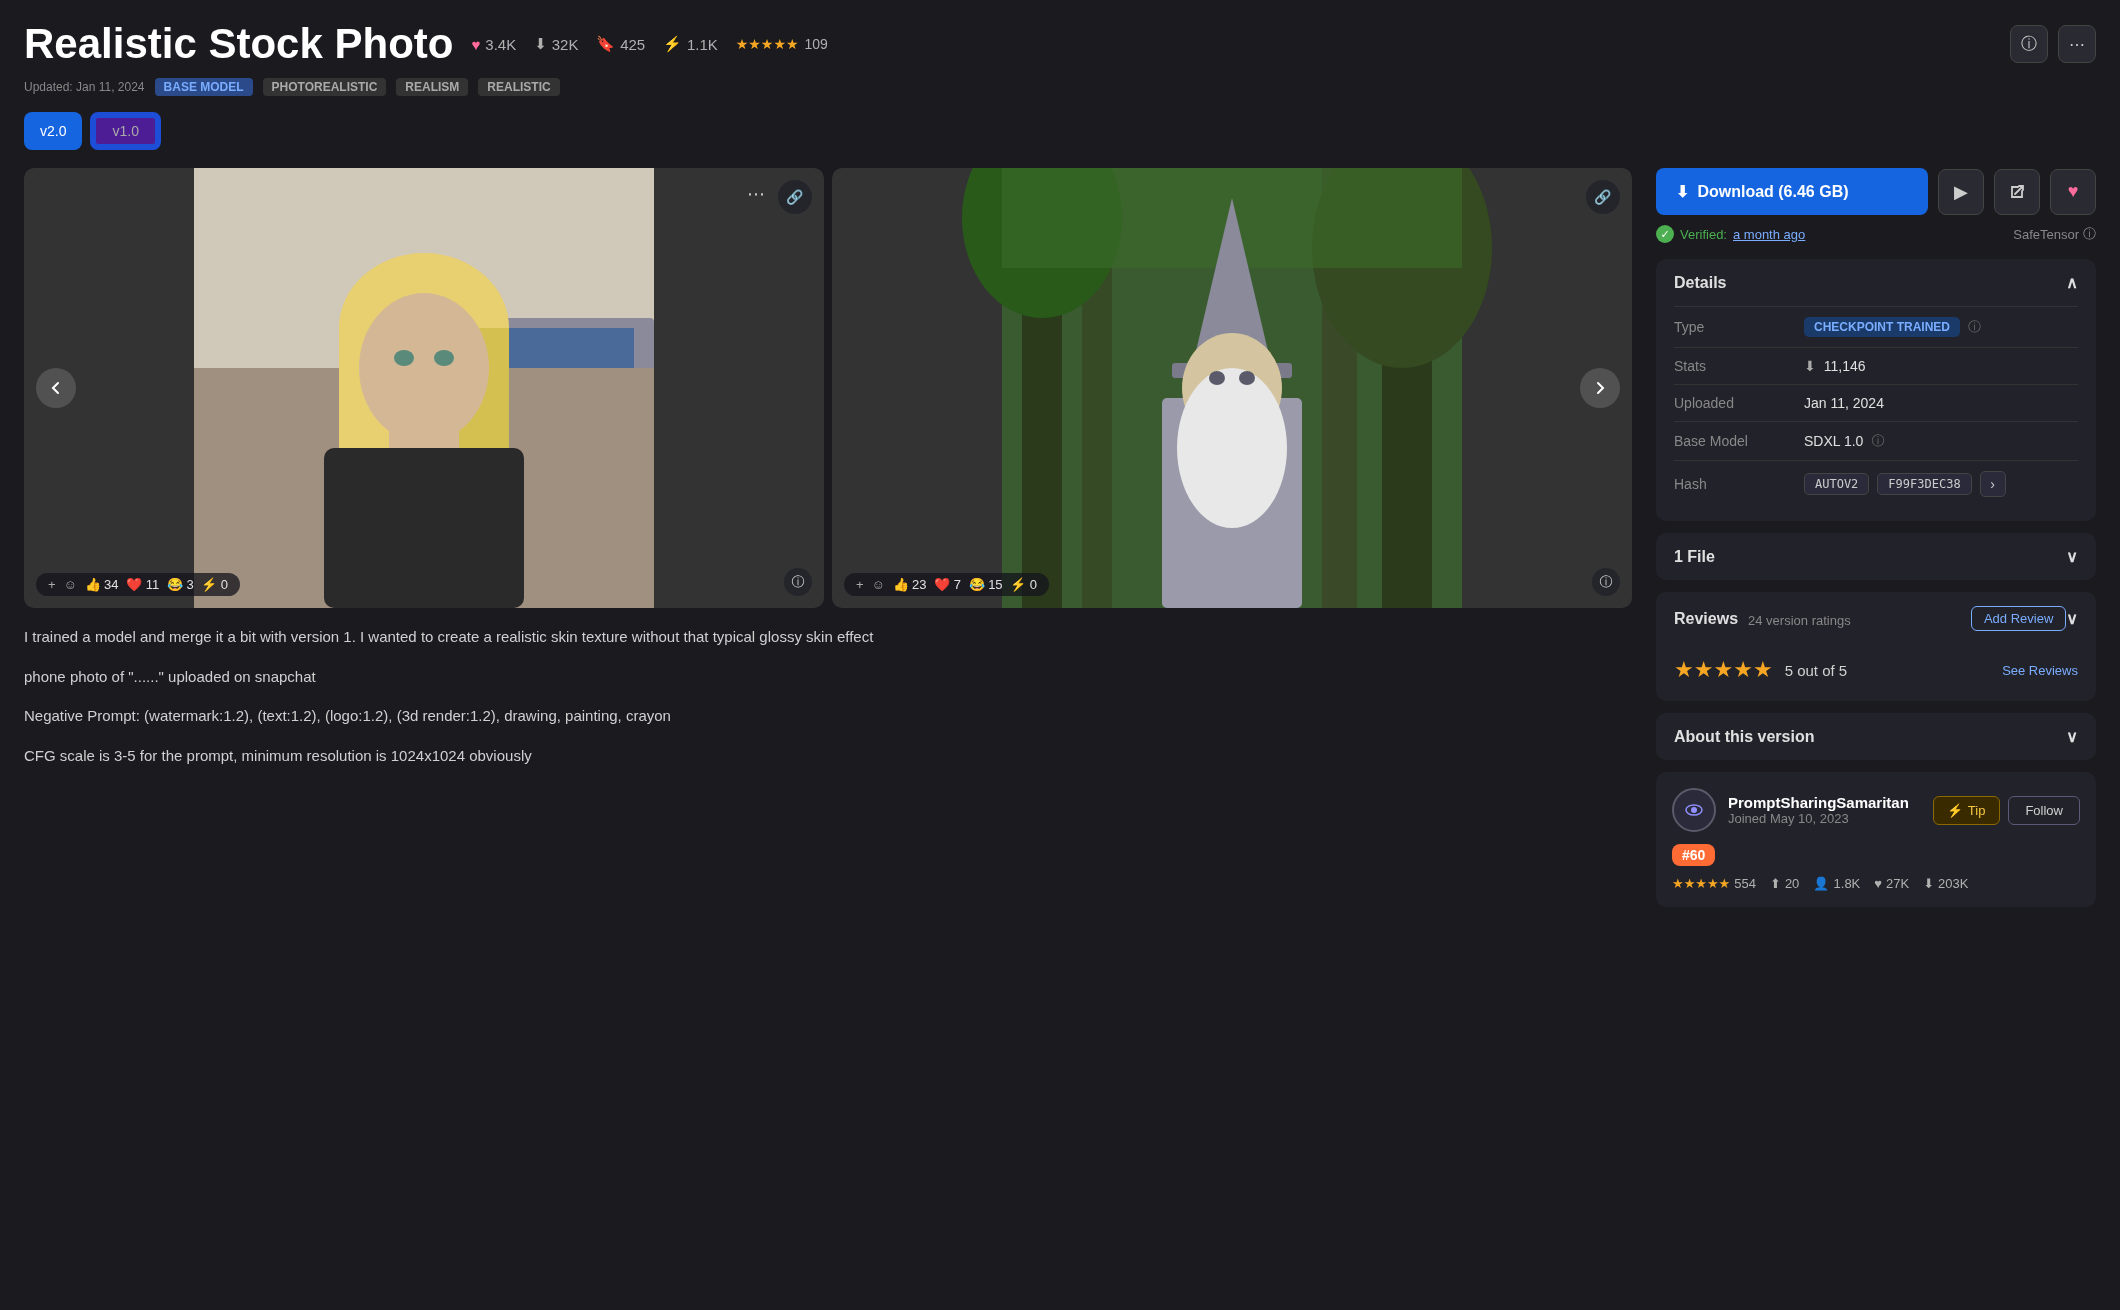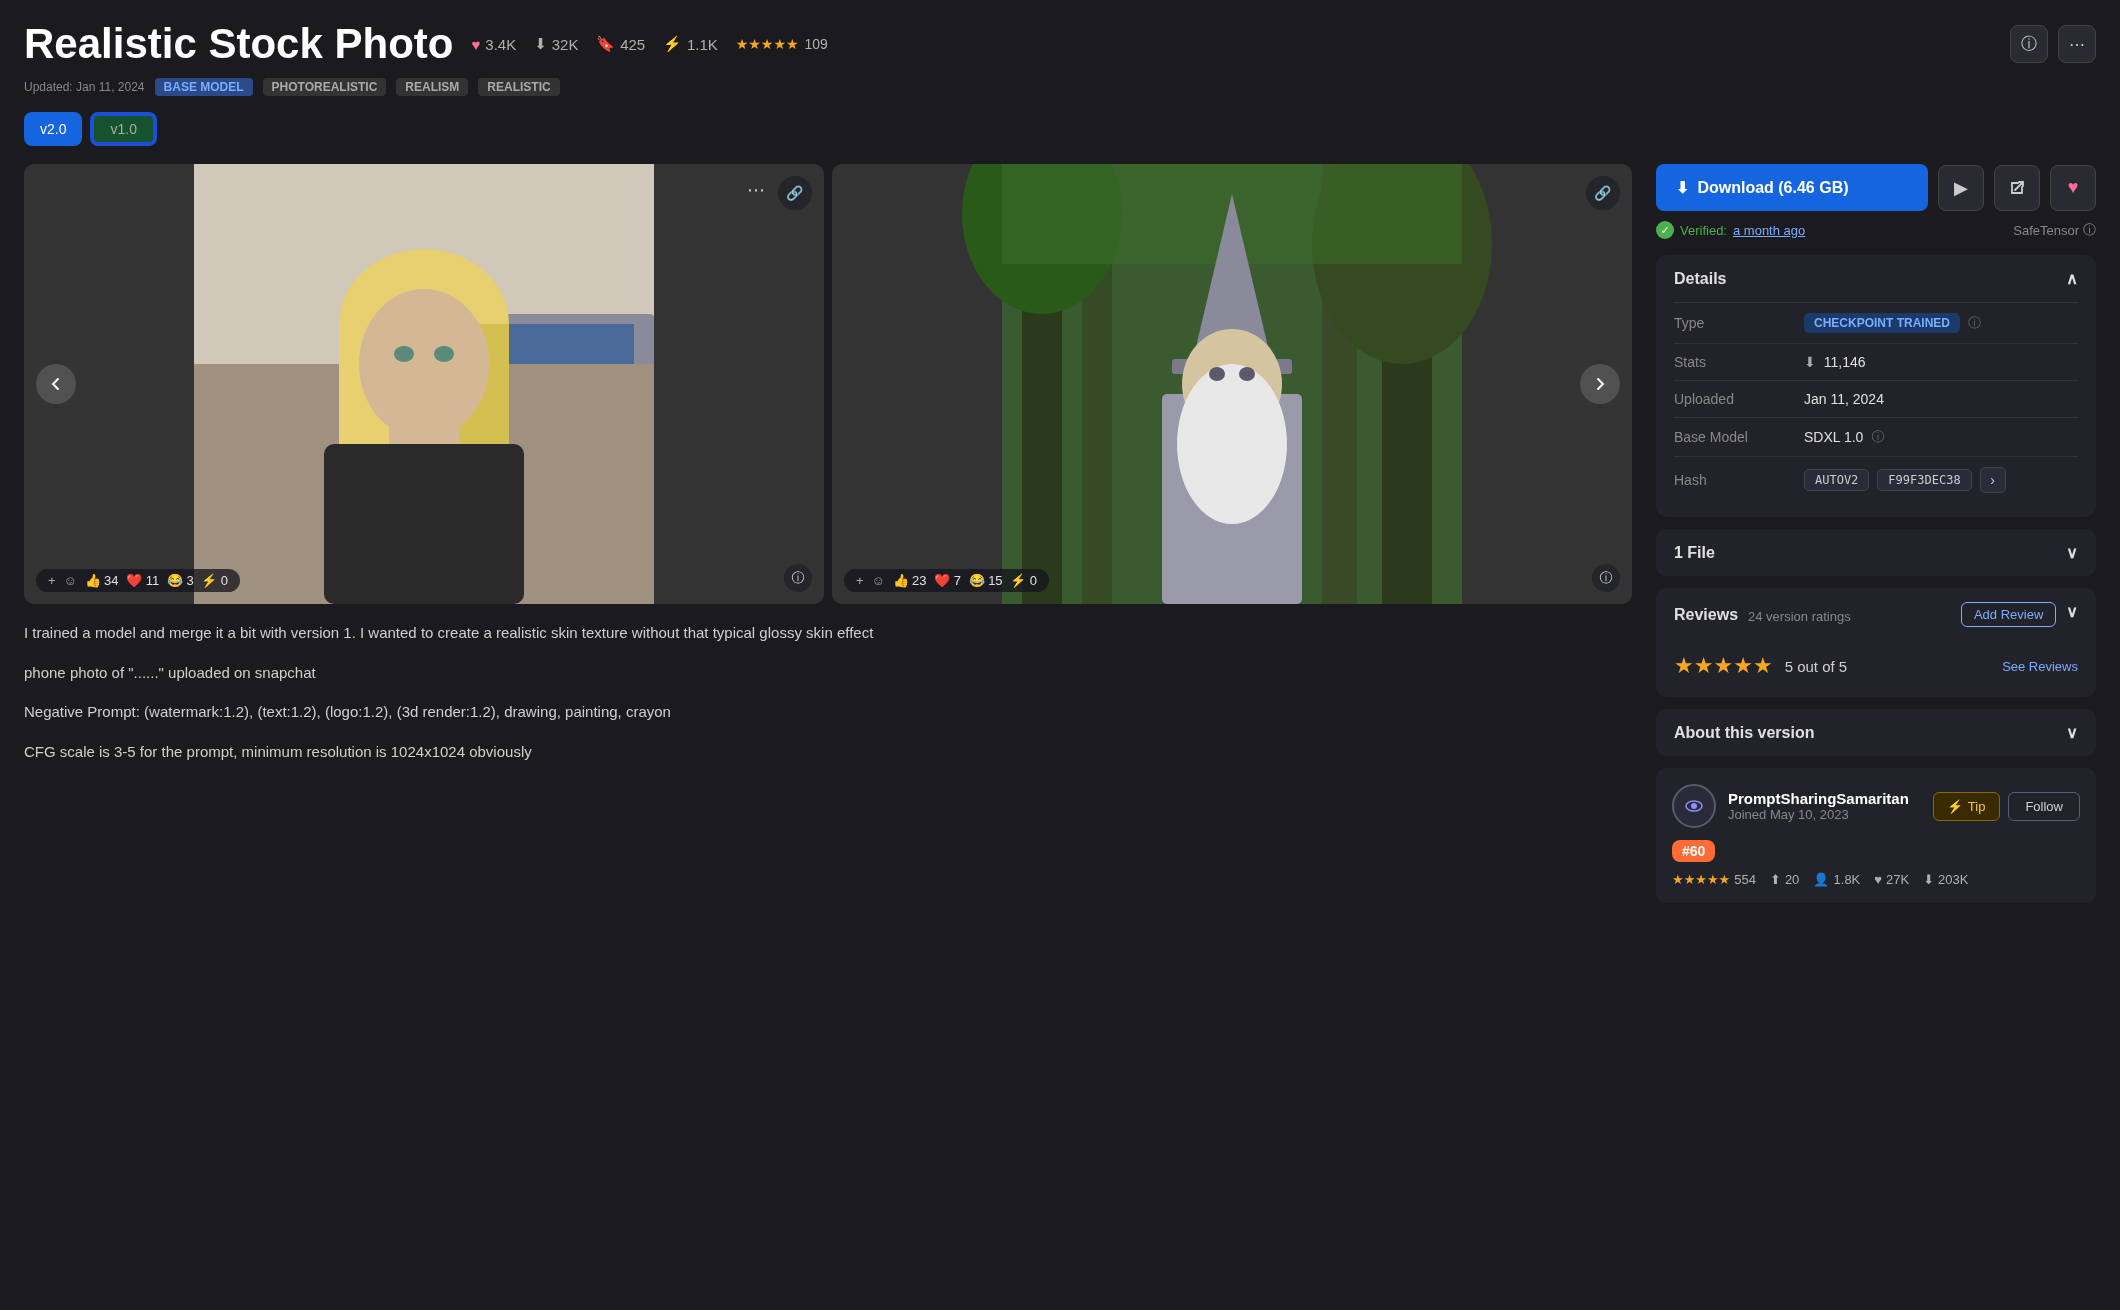--- a/index.html
+++ b/index.html
@@ -86,23 +86,23 @@
       border: none;
       font-size: 14px;
       font-weight: 400;
       cursor: pointer;
     }
     .version-btn.active {
       background: #1565e0;
       color: #fff;
     }
     .version-btn.inactive {
-      background: #14532d;
+      background: #4c1d95;
       color: #aaa;
-      border: 4px solid #1d4ed8;
+      border: 6px solid #1d4ed8;
       text-align: right;
     }
     
     .main-content {
       display: flex;
       gap: 24px;
     }
     
     .left-panel {
       flex: 1;
@@ -308,21 +308,21 @@
       color: #ccc;
     }
     
     .reviews-header {
       display: flex;
       align-items: flex-end;
       gap: 10px;
     }
     .reviews-right {
       display: flex;
-      gap: 10px;
+      align-items: center;
       margin-left: auto;
     }
     .add-review-btn {
       background: transparent;
       border: 1px solid #7aadff;
       color: #7aadff;
       border-radius: 6px;
       padding: 4px 12px;
       font-size: 13px;
       cursor: pointer;

